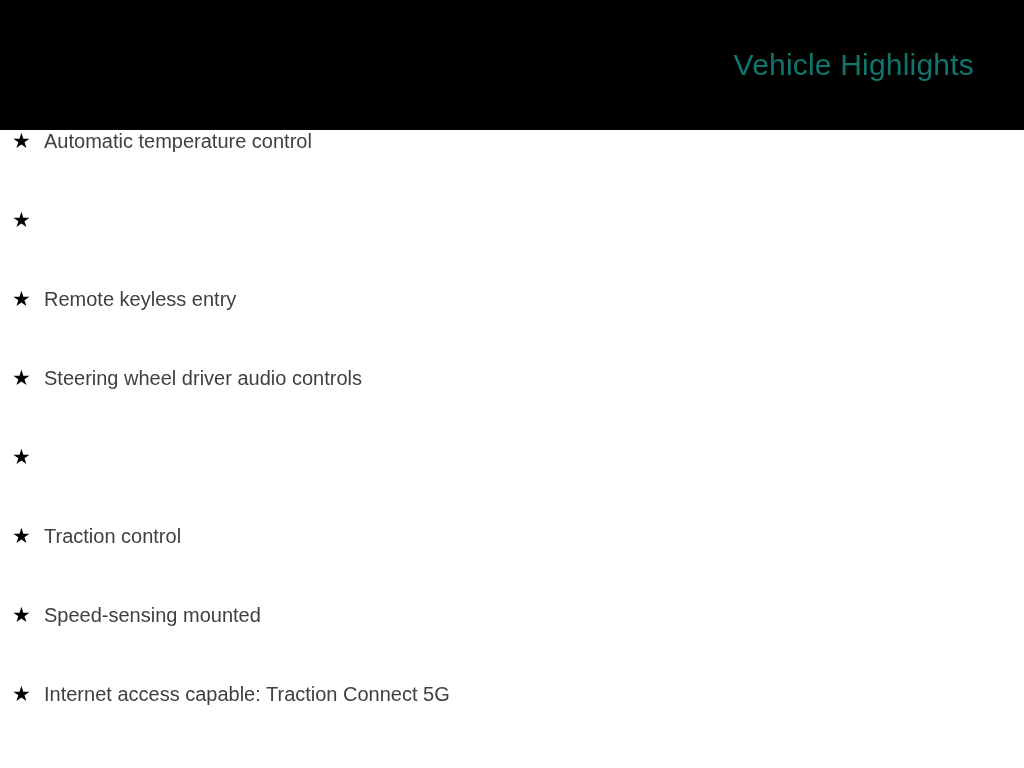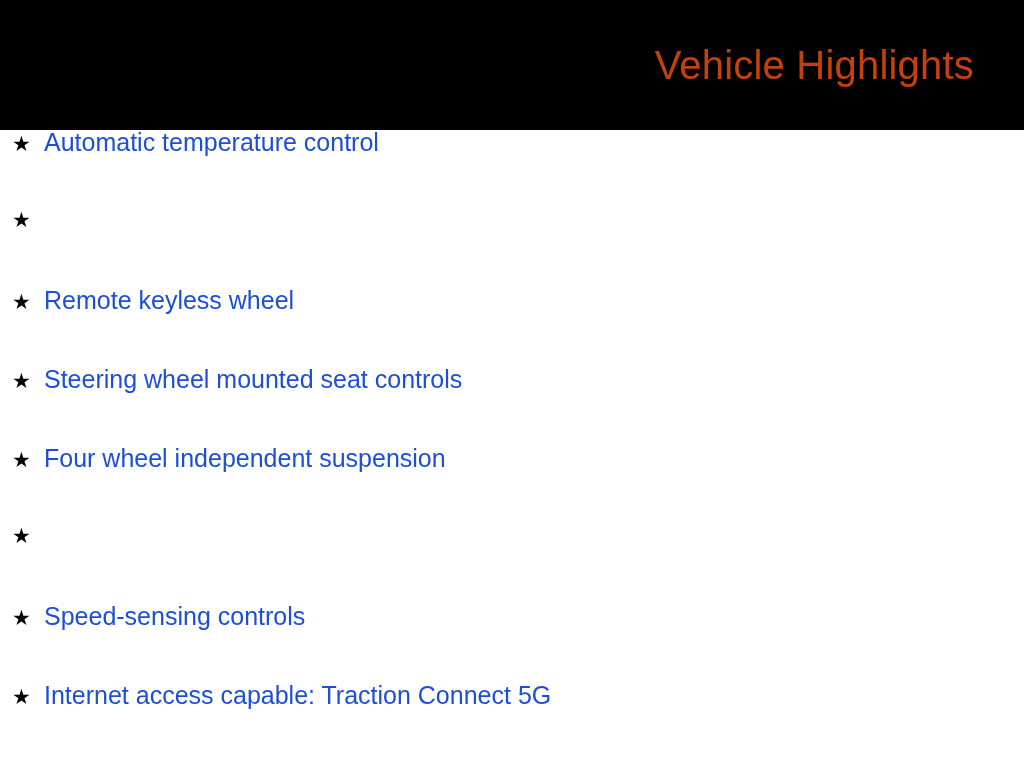--- a/index.html
+++ b/index.html
@@ -26,22 +26,22 @@
     width: 1024px;
     height: 130px;
     background: #000000;
     display: flex;
     align-items: center;
     justify-content: flex-end;
     box-sizing: border-box;
     padding-right: 50px;
   }
   .header-title {
-    color: #c2410c;
-    font-size: 40px;
+    color: #0f766e;
+    font-size: 30px;
     font-weight: 400;
     letter-spacing: 0.2px;
     line-height: 1;
     white-space: nowrap;
   }
   .highlights-list {
     position: absolute;
     top: 130px;
     left: 0;
     width: 1024px;
@@ -58,22 +58,22 @@
   }
   .bullet-star {
     width: 32px;
     flex: 0 0 32px;
     color: #000000;
     font-size: 21px;
     line-height: 1;
     text-align: left;
   }
   .highlight-text {
-    color: #1d4ed8;
-    font-size: 25px;
+    color: #404040;
+    font-size: 20px;
     font-weight: 400;
     line-height: 1;
     white-space: nowrap;
   }
 </style>
 </head>
 <body>
 
 <div class="page">
 
@@ -87,40 +87,40 @@
       <span class="bullet-star">★</span>
       <span class="highlight-text">Automatic temperature control</span>
     </li>
 
     <li class="highlight-item">
       <span class="bullet-star">★</span>
     </li>
 
     <li class="highlight-item">
       <span class="bullet-star">★</span>
-      <span class="highlight-text">Remote keyless wheel</span>
+      <span class="highlight-text">Remote keyless entry</span>
     </li>
 
     <li class="highlight-item">
       <span class="bullet-star">★</span>
-      <span class="highlight-text">Steering wheel mounted seat controls</span>
-    </li>
-
-    <li class="highlight-item">
-      <span class="bullet-star">★</span>
-      <span class="highlight-text">Four wheel independent suspension</span>
+      <span class="highlight-text">Steering wheel driver audio controls</span>
     </li>
 
     <li class="highlight-item">
       <span class="bullet-star">★</span>
     </li>
 
     <li class="highlight-item">
       <span class="bullet-star">★</span>
-      <span class="highlight-text">Speed-sensing controls</span>
+      <span class="highlight-text">Traction control</span>
+    </li>
+
+    <li class="highlight-item">
+      <span class="bullet-star">★</span>
+      <span class="highlight-text">Speed-sensing mounted</span>
     </li>
 
     <li class="highlight-item">
       <span class="bullet-star">★</span>
       <span class="highlight-text">Internet access capable: Traction Connect 5G</span>
     </li>
 
   </ul>
 
 </div>

